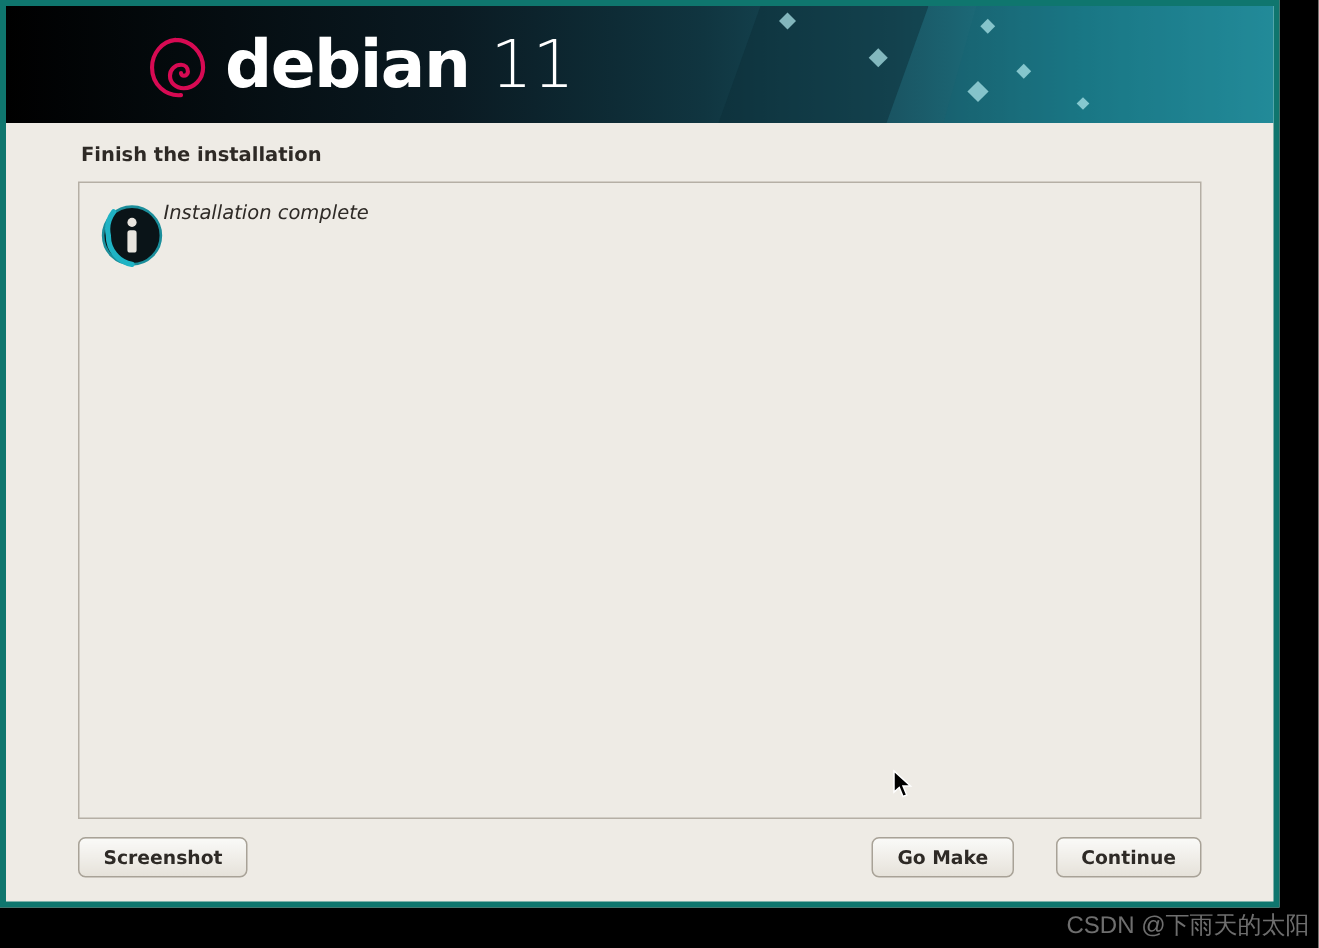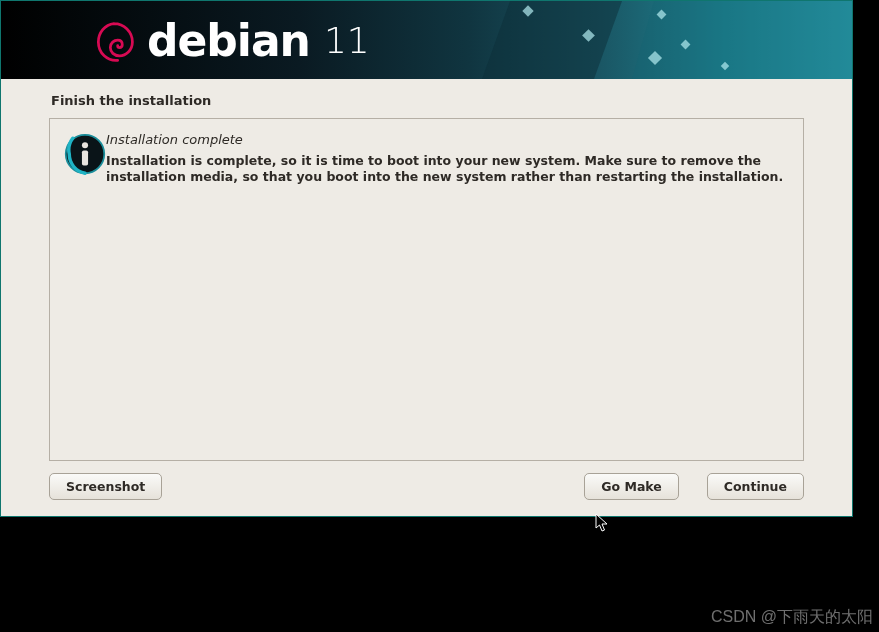--- a/index.html
+++ b/index.html
@@ -10,22 +10,22 @@
     body {
       font-family: "DejaVu Sans", Arial, sans-serif;
       background: #000;
       width: 879px;
       height: 632px;
       position: relative;
       overflow: hidden;
     }
     .outer-frame {
       width: 853px;
-      height: 517px;
-      border: 1px solid #0f766e;
+      height: 605px;
+      border: 4px solid #0f766e;
       position: absolute;
       top: 0;
       left: 0;
       background: #eeebe5;
       display: flex;
       flex-direction: column;
     }
     .header {
       height: 78px;
       background: linear-gradient(90deg, #000 0%, #0a1a22 35%, #103540 55%, #1a5563 70%, #1d818f 85%, #2a9fae 100%);
@@ -44,21 +44,21 @@
     }
     .brand-text {
       color: #fff;
       font-size: 44px;
       font-weight: bold;
       letter-spacing: -1px;
       margin-left: 64px;
     }
     .brand-version {
       color: #fff;
-      font-size: 36px;
+      font-size: 44px;
       font-weight: 300;
       margin-left: 14px;
     }
     .header-deco {
       position: absolute;
       right: 0;
       top: 0;
       width: 380px;
       height: 78px;
     }
@@ -176,21 +176,20 @@
 
   <div class="content-panel">
     <svg class="info-icon" viewBox="0 0 48 48">
       <circle cx="24" cy="24" r="22" fill="#0a1418" stroke="#1b8e9b" stroke-width="2"></circle>
       <path d="M10 6 A22 22 0 0 0 6 24 A22 22 0 0 0 24 46" fill="none" stroke="#1fb3c4" stroke-width="4" stroke-linecap="round"></path>
       <circle cx="24" cy="14" r="3.5" fill="#e8e5df"></circle>
       <rect x="20.5" y="20" width="7" height="17" rx="2" fill="#e8e5df"></rect>
     </svg>
     <div class="msg-block">
       <div class="msg-title">Installation complete</div>
-      <div class="msg-body">Installation is complete, so it is time to boot into your new system. Make sure to remove the installation media, so that you boot into the new system rather than restarting the installation.</div>
     </div>
   </div>
 
   <div class="button-bar">
     <button class="btn">Screenshot</button>
     <div class="spacer"></div>
     <button class="btn">Go Make</button>
     <button class="btn">Continue</button>
   </div>
 

